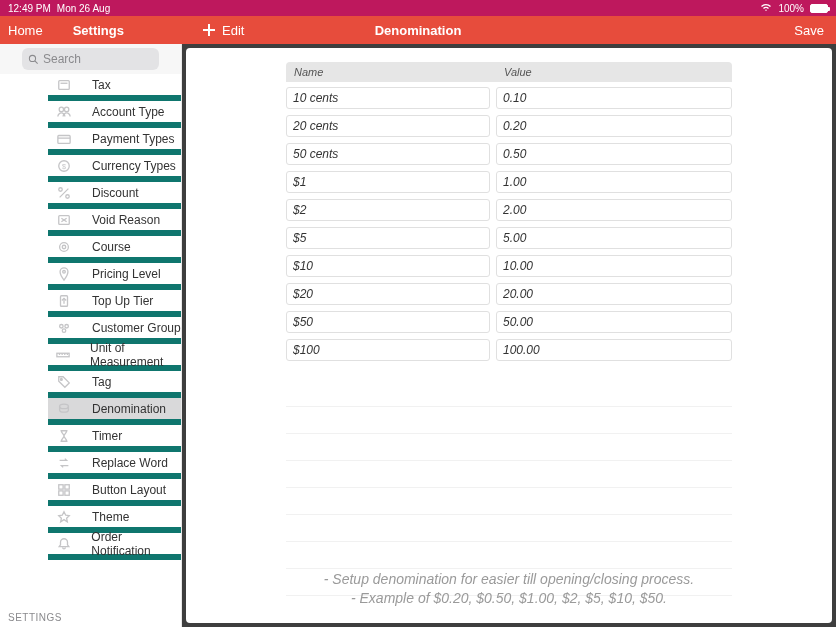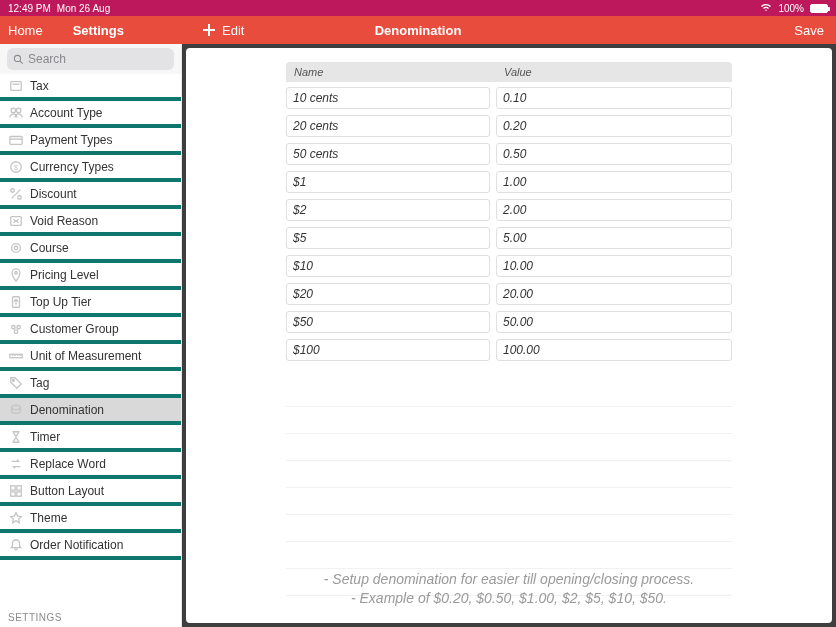--- a/index.html
+++ b/index.html
@@ -21,31 +21,32 @@
   .nav-edit-wrap .plus-icon { width:14px;height:14px; stroke:#fff; stroke-width:2; }
   .nav-title { position:absolute; left:50%; transform:translateX(-50%); color:#fff; font-weight:600; }
   .nav-save { margin-left:auto; color:#fff; padding-right:12px; cursor:pointer; }
 
   .body-row { display:flex; height: calc(627px - 16px - 28px); }
 
   .sidebar {
     width: 182px; background:#fff; border-right:1px solid #e8e8e8;
     display:flex; flex-direction:column; overflow:hidden;
   }
-  .search-wrap { padding:4px 7px; background:#f7f7f7; }
+  .search-wrap { padding:4px 22px; background:#f7f7f7; }
   .search-box {
     background:#e3e3e5; border-radius:6px; height:22px;
     display:flex; align-items:center; padding:0 6px; font-size:12px; color:#8a8a8d;
   }
   .search-box svg { width:11px; height:11px; fill:#8a8a8d; margin-right:4px; }
   .menu-list { flex:1; overflow-y:hidden; }
   .menu-item {
     height:27px; display:flex; align-items:center; padding-left:8px;
-    border-bottom:4px solid #0f766e; font-size:12px; color:#333; cursor:pointer;
-    gap:6px;
+    border-bottom:6px solid #0f766e; font-size:12px; color:#333; cursor:pointer;
+    gap:20px;
+    margin-left:48px;
   }
   .menu-item.selected { background:#d9d9da; }
   .menu-icon {
     width:16px; height:16px; display:flex;align-items:center;justify-content:center;
     color:#c5c5c7;
   }
   .menu-icon svg { width:14px;height:14px; stroke:#c5c5c7; fill:none; stroke-width:1.5; }
   .section-header {
     font-size:10px; color:#8a8a8d; padding:8px 8px 4px 8px; letter-spacing:0.5px;
   }

